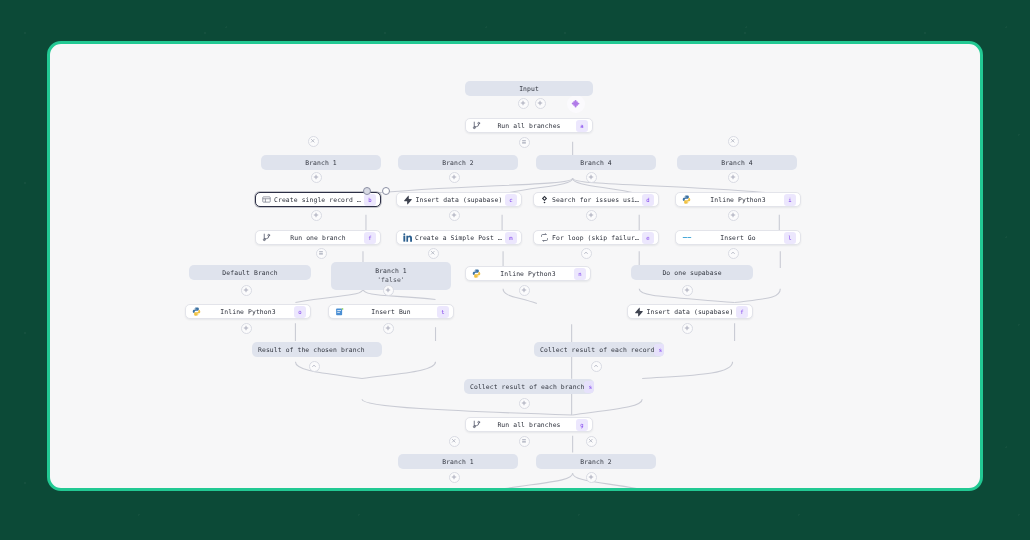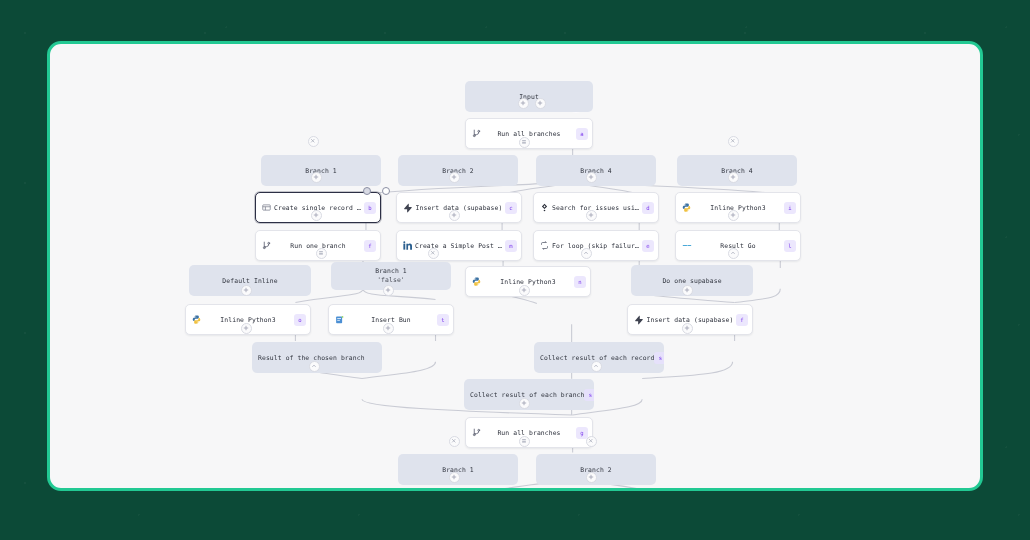--- a/index.html
+++ b/index.html
@@ -29,21 +29,21 @@
 
   #canvas { position: absolute; inset: 0; }
 
   
   svg.edges { position: absolute; inset: 0; width: 100%; height: 100%; pointer-events: none; }
   svg.edges path { fill: none; stroke: #c9cbd4; stroke-width: 1.1; }
 
   
   .node {
     position: absolute;
-    height: 31px;
+    height: 15px;
     border-radius: 5px;
     display: flex;
     align-items: center;
     font-size: 6.4px;
     letter-spacing: .1px;
     color: #2b2f3a;
     white-space: nowrap;
     overflow: hidden;
   }
 
@@ -277,25 +277,25 @@
           <span class="lbl">For loop (skip failures)</span>
           <span class="badge">e</span>
         </div>
         <div class="node mod" style="left: 625px; top: 186px; width: 126px;">
           <span class="ico">
             <svg width="10" height="7" viewBox="0 0 24 14" fill="none" stroke="#4aa9d8" stroke-width="2.6" stroke-linecap="round">
               <path d="M3 7h8"></path>
               <path d="M14 7h7"></path>
             </svg>
           </span>
-          <span class="lbl">Result Go</span>
+          <span class="lbl">Insert Go</span>
           <span class="badge">l</span>
         </div>
         <div class="node plain" style="left: 139px; top: 221px; width: 122px;">
-          <span>Default Inline</span>
+          <span>Default Branch</span>
         </div>
         <div class="node plain tall" style="left: 281px; top: 218px; width: 120px;">
           <span>Branch 1</span>
           <span class="sub">'false'</span>
         </div>
         <div class="node mod" style="left: 415px; top: 222px; width: 126px;">
           <span class="ico">
             <svg width="9" height="9" viewBox="0 0 24 24">
               <path d="M11.9 1.5c-2.6 0-4.6.8-4.6 2.7v2.4h4.8v.7H5.4C3.4 7.3 2 8.6 2 11.6s1.1 4.3 3.1 4.3h1.8v-2.6c0-2.1 1.7-3.6 3.8-3.6h4.5c1.7 0 3-1.3 3-3V4.2c0-1.7-1.5-2.7-4.3-2.7h-2zm-2.6 1.7a.9.9 0 1 1 0 1.9.9.9 0 0 1 0-1.9z" fill="#3c72a3"></path>
               <path d="M12.1 22.5c2.6 0 4.6-.8 4.6-2.7v-2.4h-4.8v-.7h6.7c2 0 3.4-1.3 3.4-4.3s-1.1-4.3-3.1-4.3h-1.8v2.6c0 2.1-1.7 3.6-3.8 3.6H8.8c-1.7 0-3 1.3-3 3v3.5c0 1.7 1.5 2.7 4.3 2.7h2zm2.6-1.7a.9.9 0 1 1 0-1.9.9.9 0 0 1 0 1.9z" fill="#f0c140"></path>

